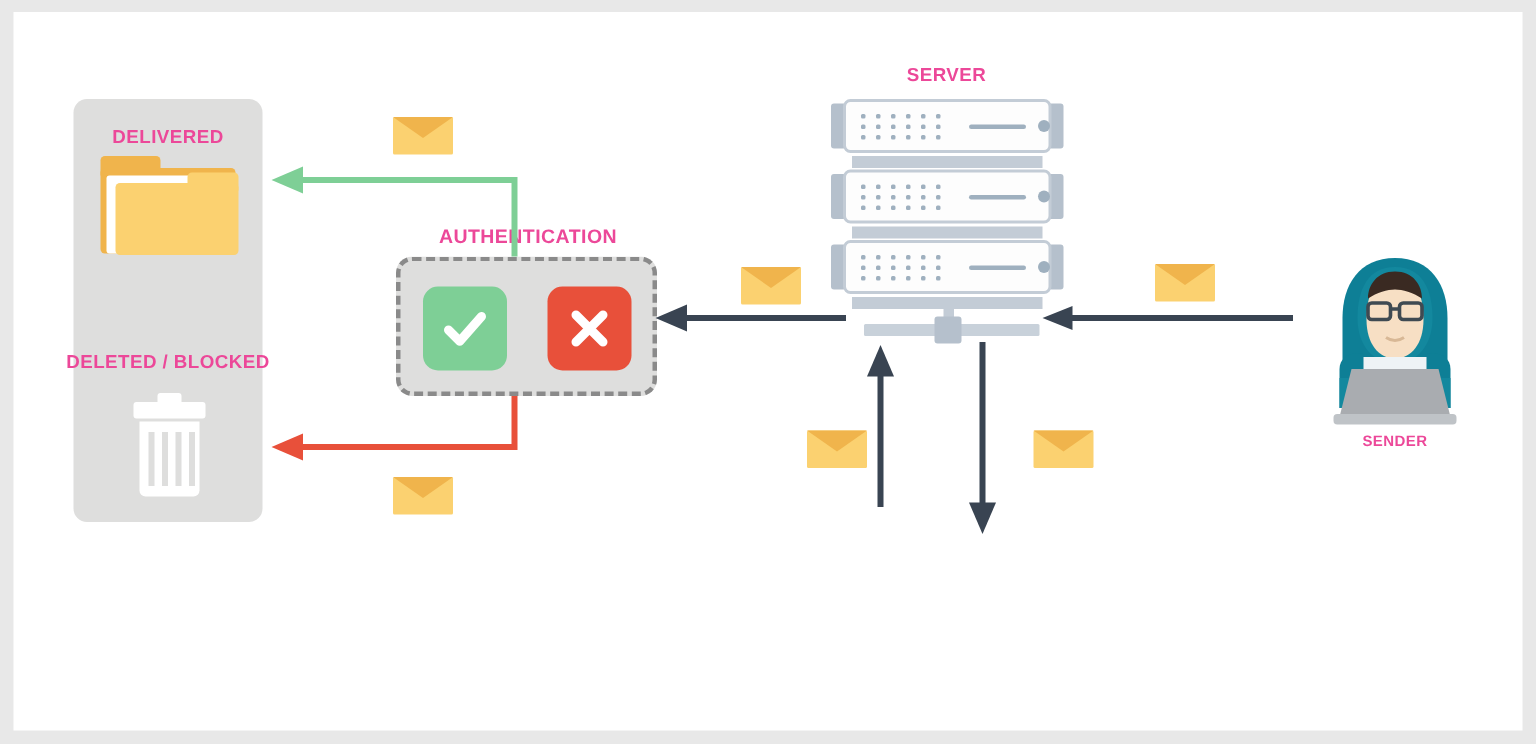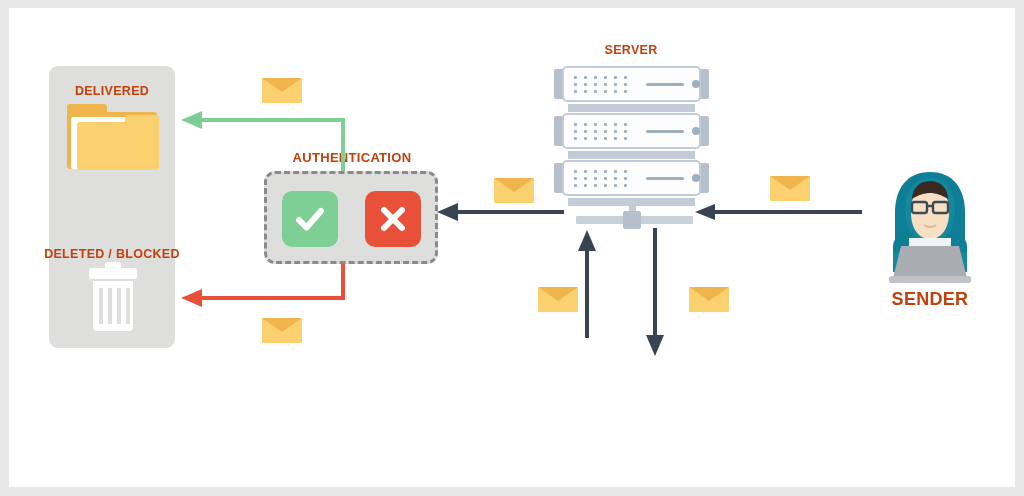--- a/index.html
+++ b/index.html
@@ -37,44 +37,44 @@
   .left-panel {
     left: 40px;
     top: 58px;
     width: 126px;
     height: 282px;
     background: #dededd;
     border-radius: 9px;
   }
   .label {
     font-weight: bold;
-    color: #c2410c;
+    color: #ec4899;
     letter-spacing: .3px;
     text-align: center;
     white-space: nowrap;
   }
   .lbl-delivered {
     left: 40px; top: 76px; width: 126px;
     font-size: 12.5px;
   }
   .lbl-deleted {
-    left: 33px; top: 239px; width: 140px;
+    left: 33px; top: 226px; width: 140px;
     font-size: 12.5px;
   }
   .lbl-auth {
     left: 253px; top: 142px; width: 180px;
     font-size: 13px;
   }
   .lbl-server {
     left: 557px; top: 35px; width: 130px;
     font-size: 12.5px;
   }
   .lbl-sender {
     left: 861px; top: 281px; width: 120px;
-    font-size: 18px;
+    font-size: 10px;
   }
 
   
   .folder { left: 58px; top: 96px; width: 92px; height: 66px; }
   .folder .back-tab {
     left: 0px; top: 0px; width: 40px; height: 13px;
     background: #f0b44c; border-radius: 3px 3px 0 0;
   }
   .folder .back-body {
     left: 0px; top: 8px; width: 90px; height: 57px;

